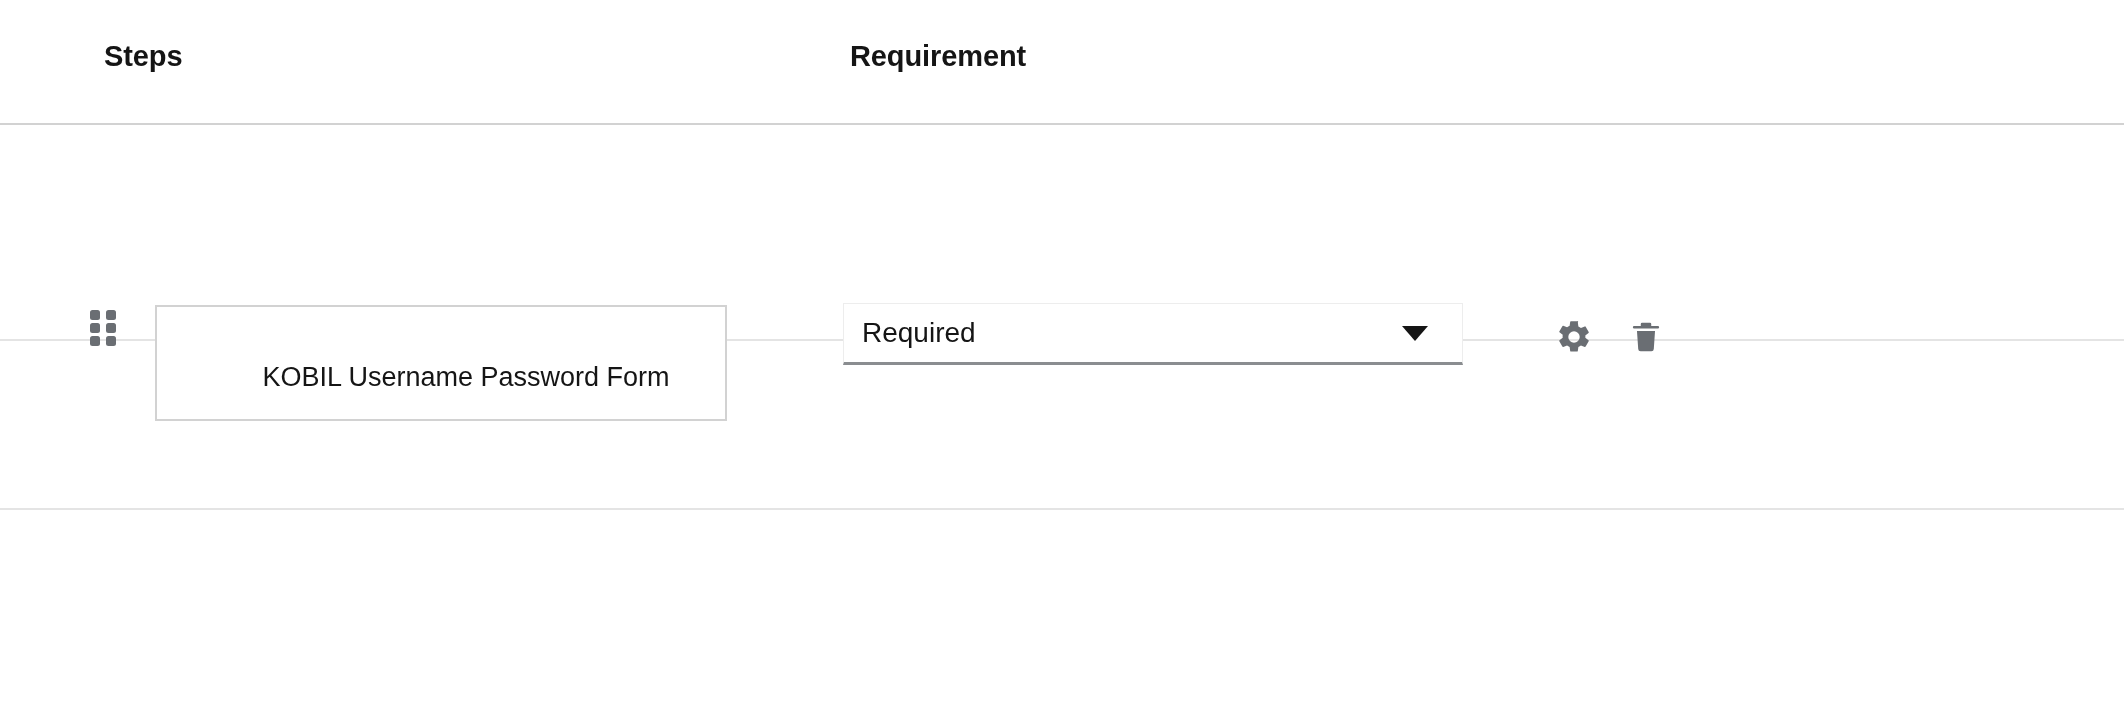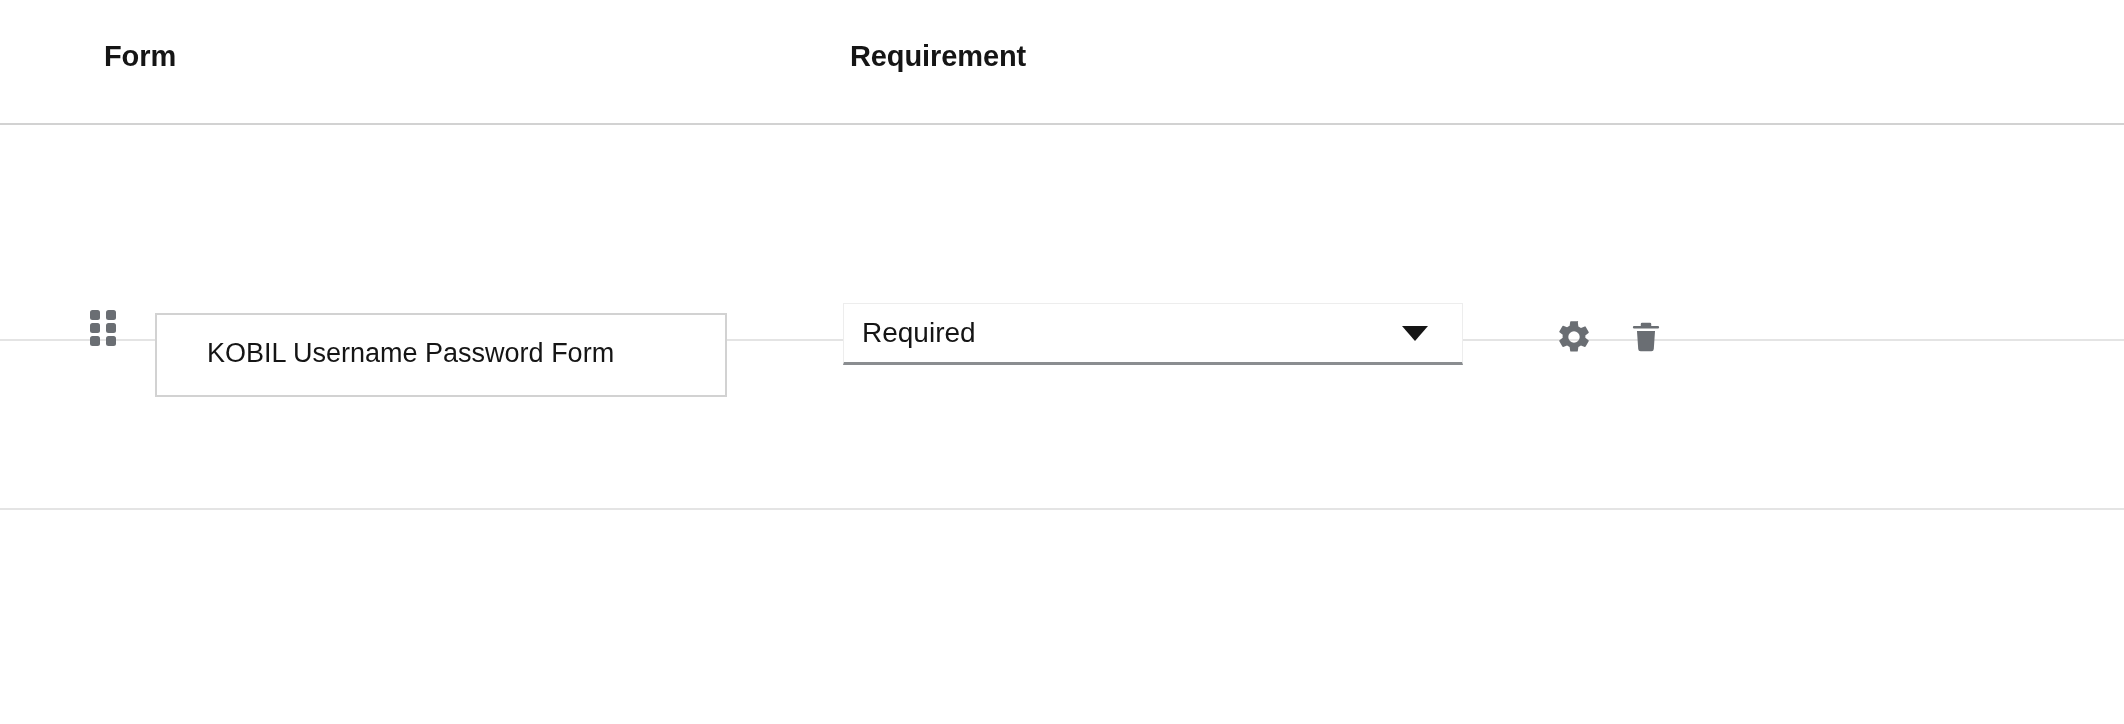--- a/index.html
+++ b/index.html
@@ -124,36 +124,36 @@
     padding: 0;
   }
   .icon-btn svg { display: block; }
 </style>
 </head>
 <body>
 
 <div class="flow-table">
 
   <div class="table-head">
-    <div class="head-cell head-steps">Form</div>
+    <div class="head-cell head-steps">Steps</div>
     <div class="head-cell head-requirement">Requirement</div>
   </div>
 
   <div class="row row-1">
 
     <div class="drag-handle" style="left:90px; top:185px;">
       <span></span>
       <span></span>
       <span></span>
       <span></span>
       <span></span>
       <span></span>
     </div>
 
-    <div class="step-box" style="left:155px; top:188px; width:572px; height:84px;">
+    <div class="step-box" style="left:155px; top:180px; width:572px; height:116px;justify-content:center;">
       <span>KOBIL Username Password Form</span>
     </div>
 
     <div class="select" style="left:843px; top:178px; width:620px; height:62px;">
       <span class="select-text">Required</span>
       <span class="select-caret"></span>
     </div>
 
     <div class="icon-btn" style="left:1552px; top:190px;">
       <svg width="38" height="38" viewBox="0 0 24 24" aria-hidden="true">

